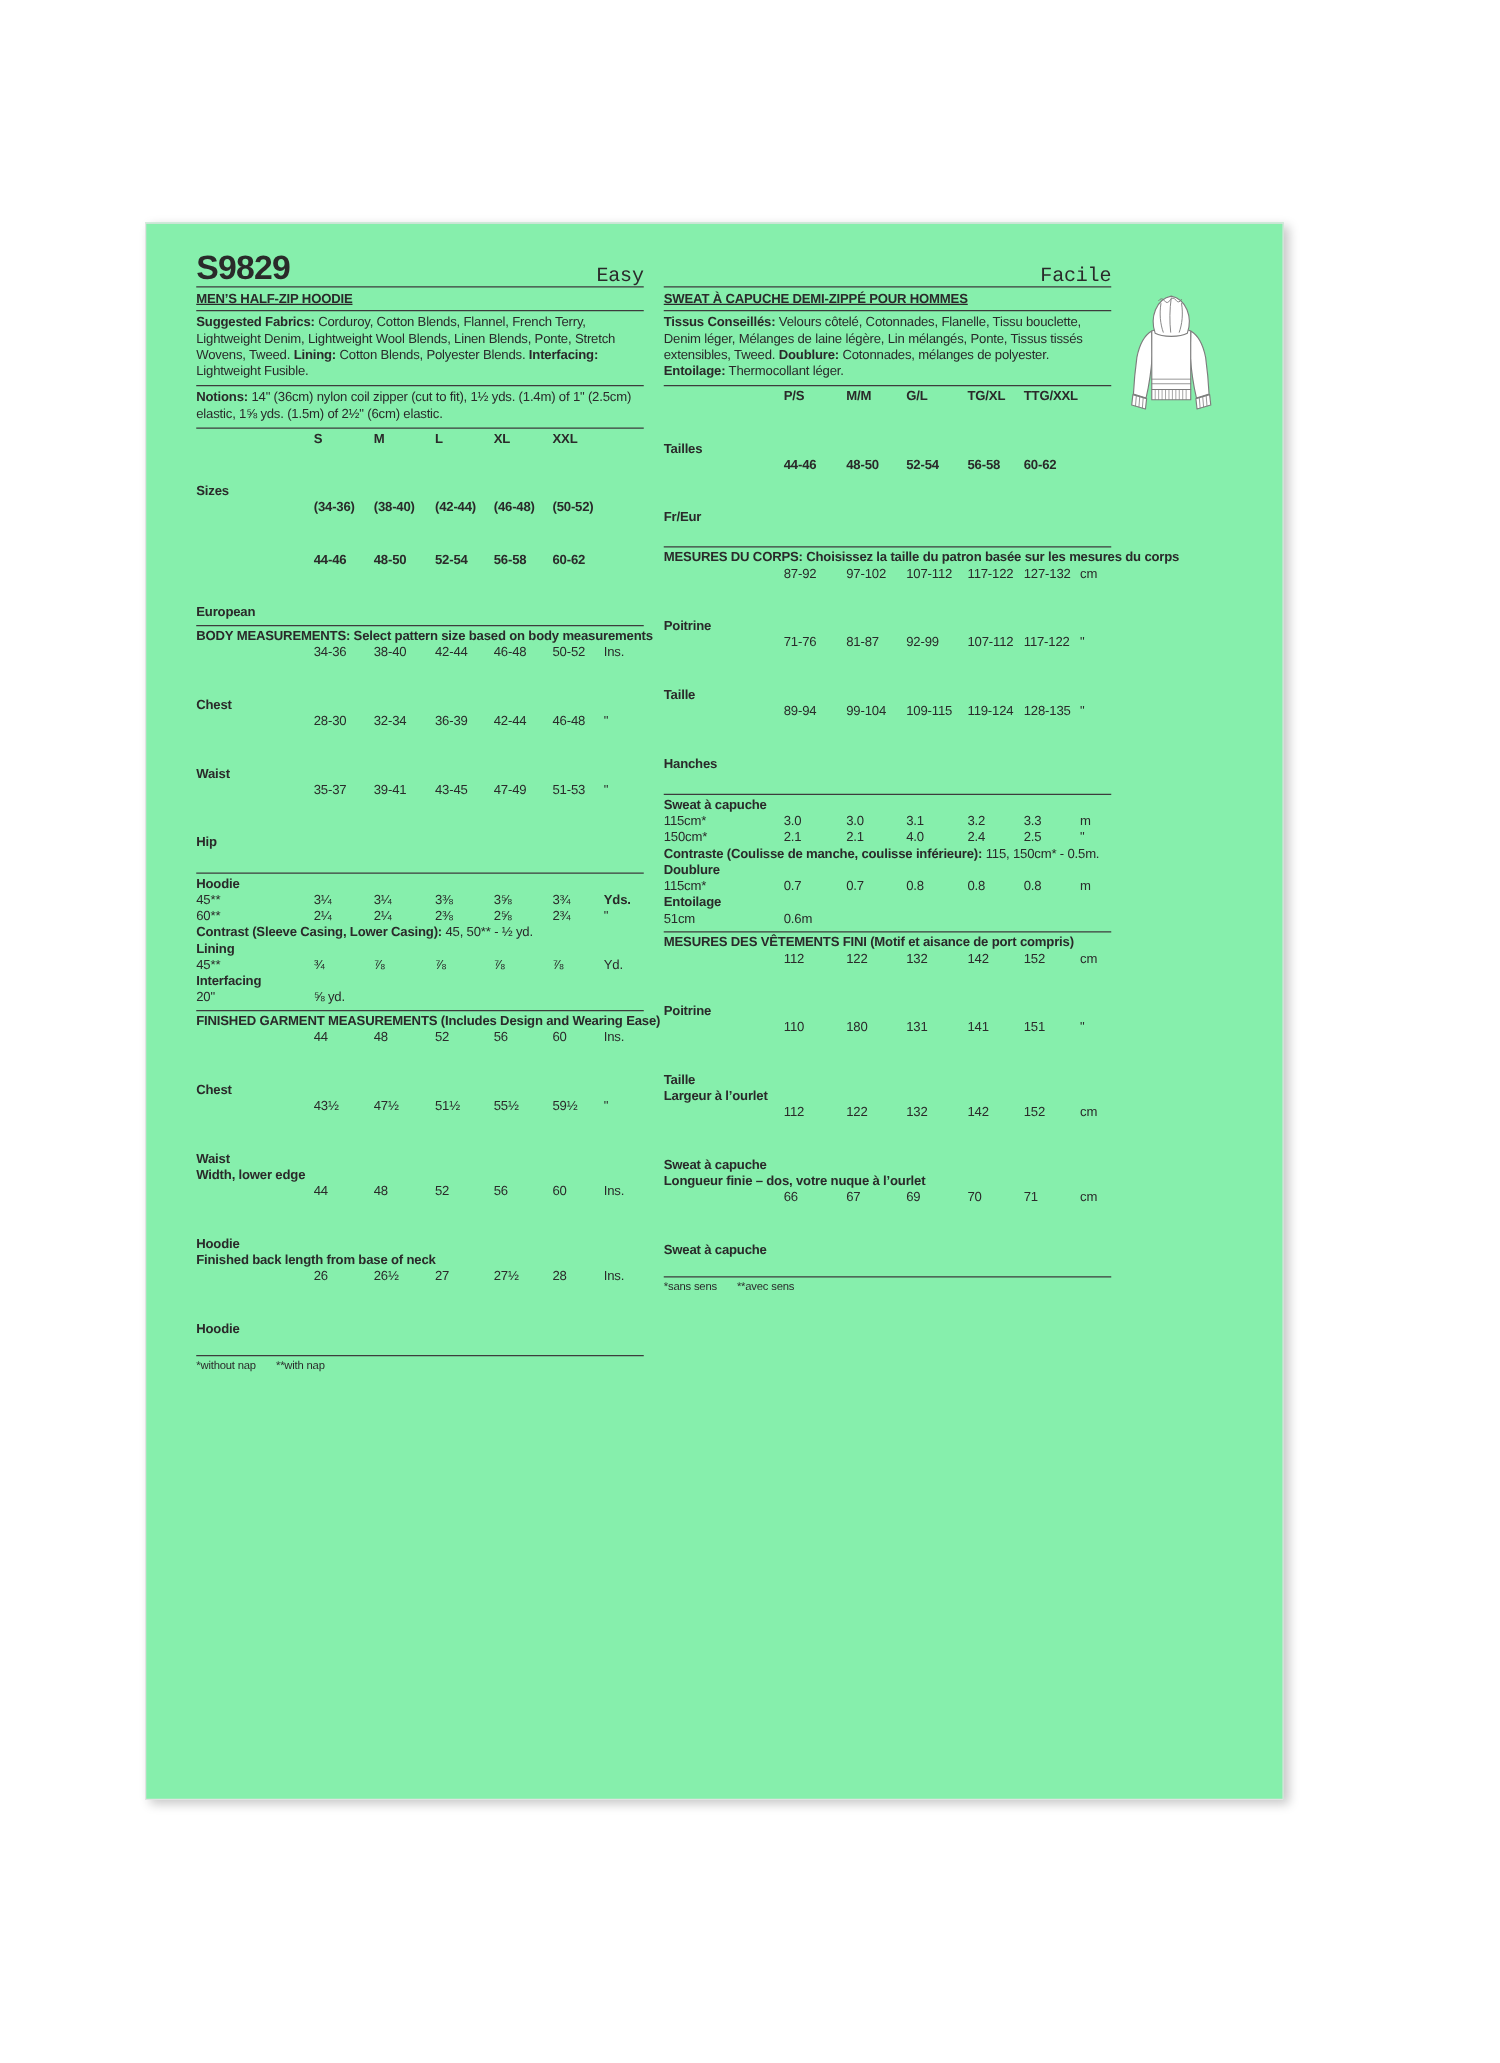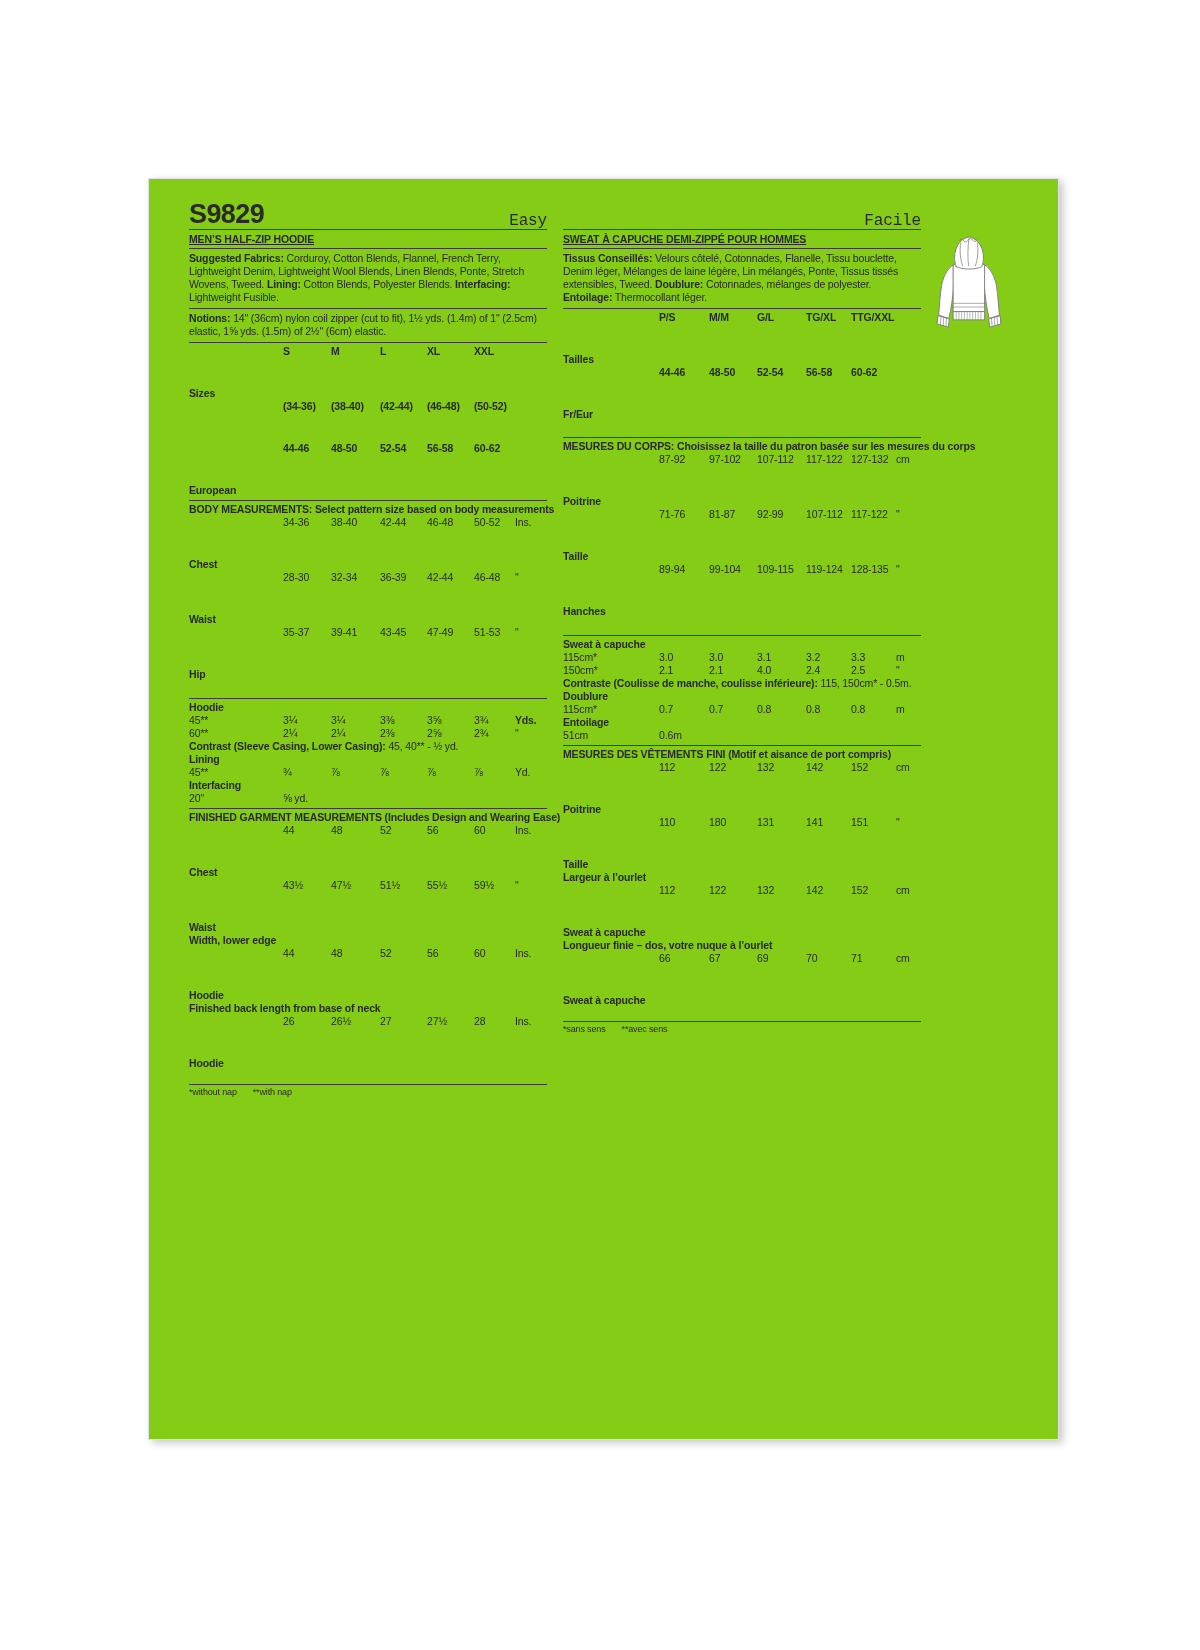--- a/index.html
+++ b/index.html
@@ -1,22 +1,22 @@
 <!DOCTYPE html>
 <html><head>
 <meta charset="utf-8">
 <style>
   html,body{margin:0;padding:0;}
   body{
     width:1200px;height:1650px;position:relative;background:#ffffff;
     font-family:"Liberation Sans", sans-serif;color:#2a2a2a;overflow:hidden;
   }
   .sheet{
-    position:absolute;left:148px;top:178px;width:909px;height:1260px;
-    background:#84cc16;border:1px solid #e2e2e2;
+    position:absolute;left:116px;top:178px;width:909px;height:1260px;
+    background:#86efac;border:1px solid #e2e2e2;
     box-shadow:4px 3px 8px rgba(0,0,0,0.22);
   }
   .col{
     position:absolute;top:22px;width:358px;
     font-size:10.5px;line-height:13px;letter-spacing:-0.15px;color:#2a2a2a;
   }
   .col-left{left:40px;--tcols:94px 48px 49px 47px 47px 41px 1fr;}
   .col-right{left:414px;--tcols:96px 50px 48px 49px 45px 45px 1fr;}
   .hdr{
     display:flex;justify-content:space-between;align-items:flex-end;
@@ -119,21 +119,21 @@
         </div>
         <div class="trow cells">
           <span class="cell">60**</span>
           <span class="cell">2¼</span>
           <span class="cell">2¼</span>
           <span class="cell">2⅜</span>
           <span class="cell">2⅝</span>
           <span class="cell">2¾</span>
           <span class="cell unit" style="grid-column: 7;">"</span>
         </div>
-        <div class="trow full"><span class="b">Contrast (Sleeve Casing, Lower Casing):</span><span> 45, 40** - ½ yd.</span></div>
+        <div class="trow full"><span class="b">Contrast (Sleeve Casing, Lower Casing):</span><span> 45, 50** - ½ yd.</span></div>
         <div class="trow full"><span class="b">Lining</span></div>
         <div class="trow cells">
           <span class="cell">45**</span>
           <span class="cell">¾</span>
           <span class="cell">⅞</span>
           <span class="cell">⅞</span>
           <span class="cell">⅞</span>
           <span class="cell">⅞</span>
           <span class="cell unit" style="grid-column: 7;">Yd.</span>
         </div>

